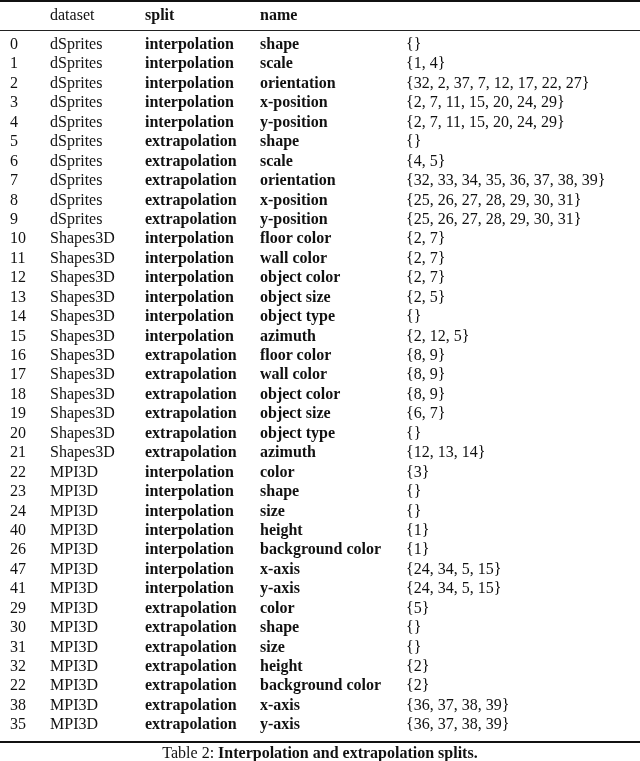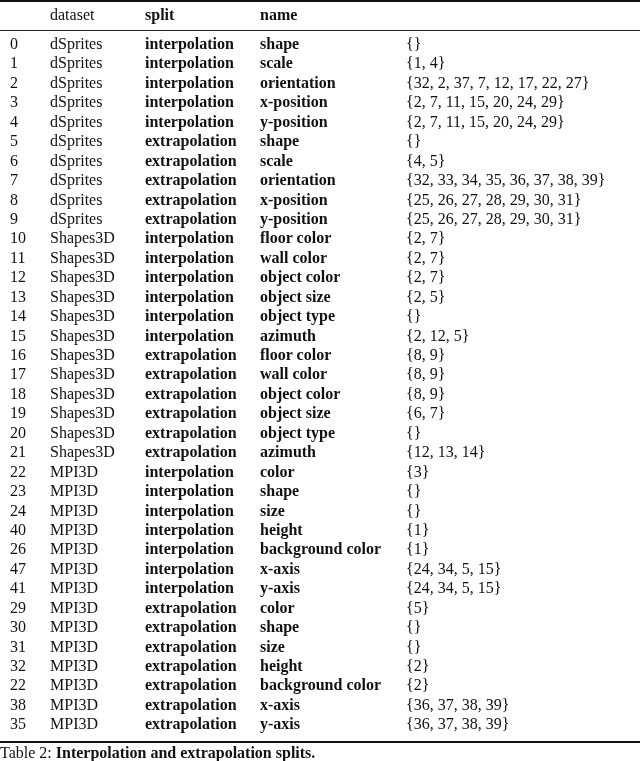--- a/index.html
+++ b/index.html
@@ -21,21 +21,21 @@
   .row {
     position: relative; height: 19.45px; line-height: 19px; font-size: 16px; white-space: nowrap;
   }
   .c { position: absolute; top: 0; }
   .c-idx { left: 10px; }
   .c-ds { left: 50px; }
   .c-split { left: 145px; font-weight: bold; }
   .c-name { left: 260px; font-weight: bold; }
   .c-fac { left: 406px; }
   .caption {
-    position: absolute; left: 0; top: 744px; width: 640px; text-align: left;
+    position: absolute; left: 0; top: 744px; width: 640px; text-align: center;
     font-size: 16px; line-height: 18px;
   }
   .caption b { font-weight: bold; }
 </style>
 </head>
 <body>
 
 <div class="table-wrap">
   <div class="rule-top"></div>
 

